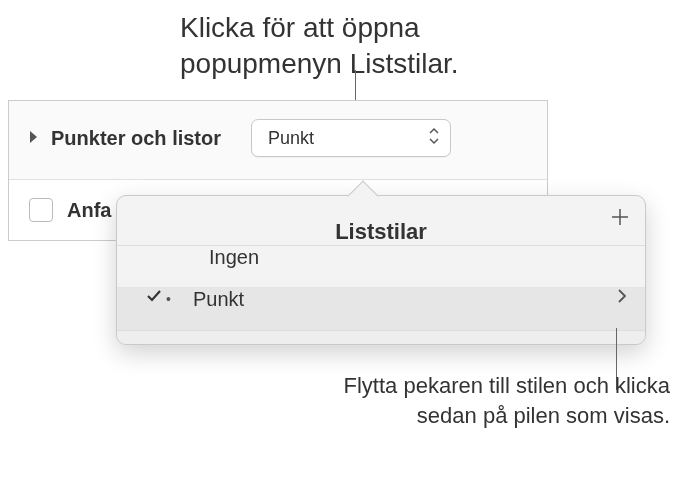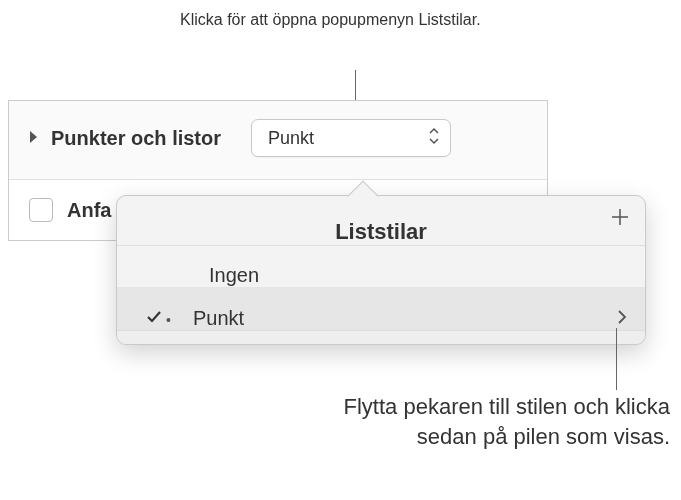--- a/index.html
+++ b/index.html
@@ -9,21 +9,21 @@
       height: 500px;
       background: #fff;
       position: relative;
       color: #333;
     }
     .callout-top {
       position: absolute;
       left: 180px;
       top: 10px;
       width: 350px;
-      font-size: 16px;
+      font-size: 28px;
       line-height: 1.3;
       color: #333;
     }
     .callout-line-top {
       position: absolute;
       left: 355px;
       top: 70px;
       width: 1px;
       height: 70px;
       background: #666;
@@ -129,21 +129,21 @@
       font-size: 26px;
       font-weight: 300;
       color: #555;
       line-height: 1;
     }
     .popover-list {
       padding: 0;
     }
     .list-item {
       display: flex;
-      align-items: flex-end;
+      align-items: flex-start;
       height: 42px;
       border-bottom: 1px solid #e4e4e4;
       font-size: 20px;
       position: relative;
     }
     .list-item:last-child { border-bottom: none; }
     .list-item.selected {
       background: #e6e6e6;
     }
     .check-col {
@@ -183,21 +183,21 @@
       position: absolute;
       left: 616px;
       top: 328px;
       width: 1px;
       height: 62px;
       background: #666;
     }
     .callout-bottom {
       position: absolute;
       left: 290px;
-      top: 392px;
+      top: 371px;
       width: 380px;
       font-size: 22px;
       line-height: 1.35;
       text-align: right;
       color: #333;
     }
   </style>
 </head>
 <body>
 

